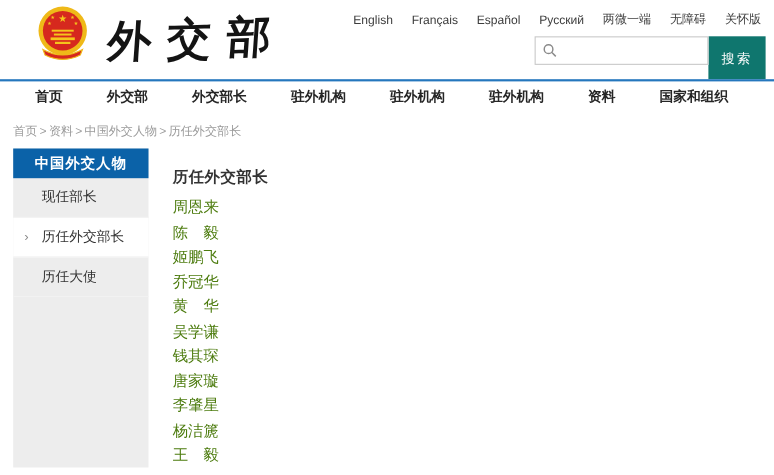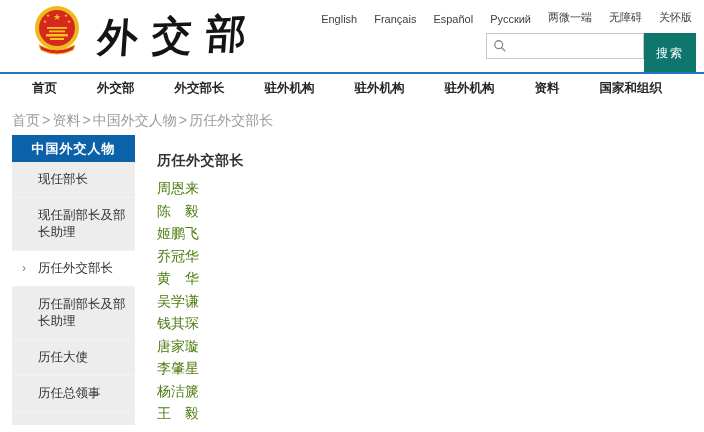--- a/index.html
+++ b/index.html
@@ -24,21 +24,21 @@
   .search-btn { width:52px; height:41px; border:none; background:#0f766e; color:#fff; font-size:12px; letter-spacing:2px; cursor:pointer; font-family:inherit; }
   
   .main-nav {
     position:absolute; top:72px; left:0; right:0; height:30px;
     border-top:2px solid #2577bd; background:#fff;
     display:flex; align-items:center; justify-content:space-between;
     padding:0 42px 0 32px;
   }
   .nav-item { font-size:12.5px; font-weight:bold; color:#262626; text-decoration:none; white-space:nowrap; cursor:pointer; }
   
-  .breadcrumb { position:absolute; top:112px; left:12px; font-size:14px; color:#9b9b9b;font-family:Liberation Mono, monospace; }
+  .breadcrumb { position:absolute; top:112px; left:12px; font-size:11px; color:#9b9b9b; }
   .crumb { color:#9b9b9b; text-decoration:none; cursor:pointer; }
   .sep { color:#9b9b9b; margin:0 2px; }
   
   .main { position:absolute; top:135px; left:12px; right:0; display:flex; align-items:flex-start; }
   .sidebar { width:123px; min-height:290px; background:#ededed; }
   .sidebar-title {
     height:27px; background:#0b62a8; color:#fff; font-weight:bold; font-size:13px;
     display:flex; align-items:center; justify-content:center; letter-spacing:1px;
   }
   .side-item { position:relative; padding:9px 4px 9px 26px; font-size:12.5px; color:#333;
@@ -113,44 +113,32 @@
   <div class="main">
     <aside class="sidebar">
       <div class="sidebar-title">中国外交人物</div>
       <div>
 
           <div class="side-item">
             <span class="arrow"></span>
             <span>现任部长</span>
           </div>
 
-          <div class="side-item">
-            <span class="arrow"></span>
-            <span>现任副部长及部长助理</span>
-          </div>
 
           <div class="side-item active">
             <span class="arrow">›</span>
             <span>历任外交部长</span>
           </div>
 
-          <div class="side-item">
-            <span class="arrow"></span>
-            <span>历任副部长及部长助理</span>
-          </div>
 
           <div class="side-item">
             <span class="arrow"></span>
             <span>历任大使</span>
           </div>
 
-          <div class="side-item">
-            <span class="arrow"></span>
-            <span>历任总领事</span>
-          </div>
         </div>
     </aside>
 
     <section class="content">
       <h2 class="content-title">历任外交部长</h2>
       <div>
 
       <a class="name-item">周恩来</a>
           <a class="name-item">陈　毅</a>
           <a class="name-item">姬鹏飞</a>

